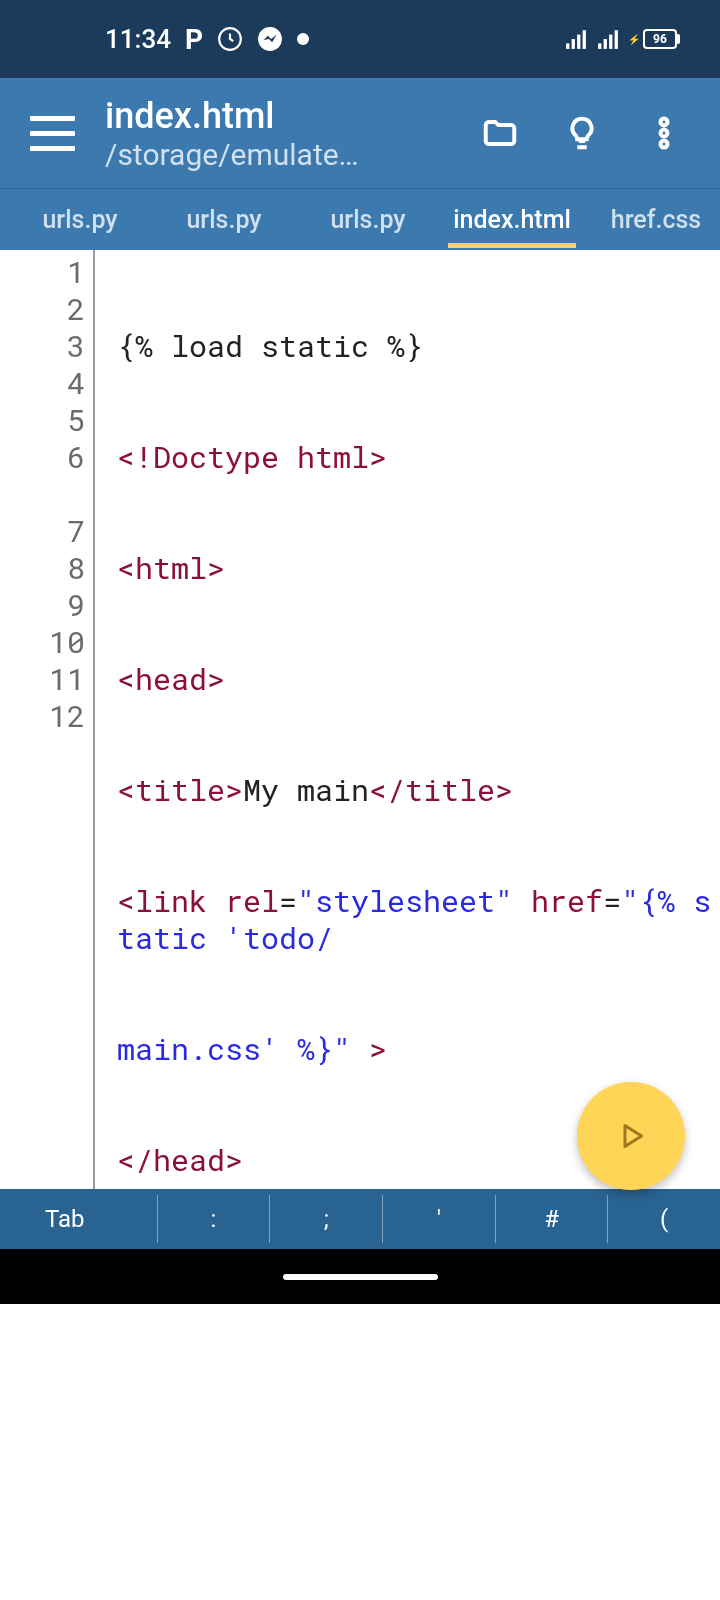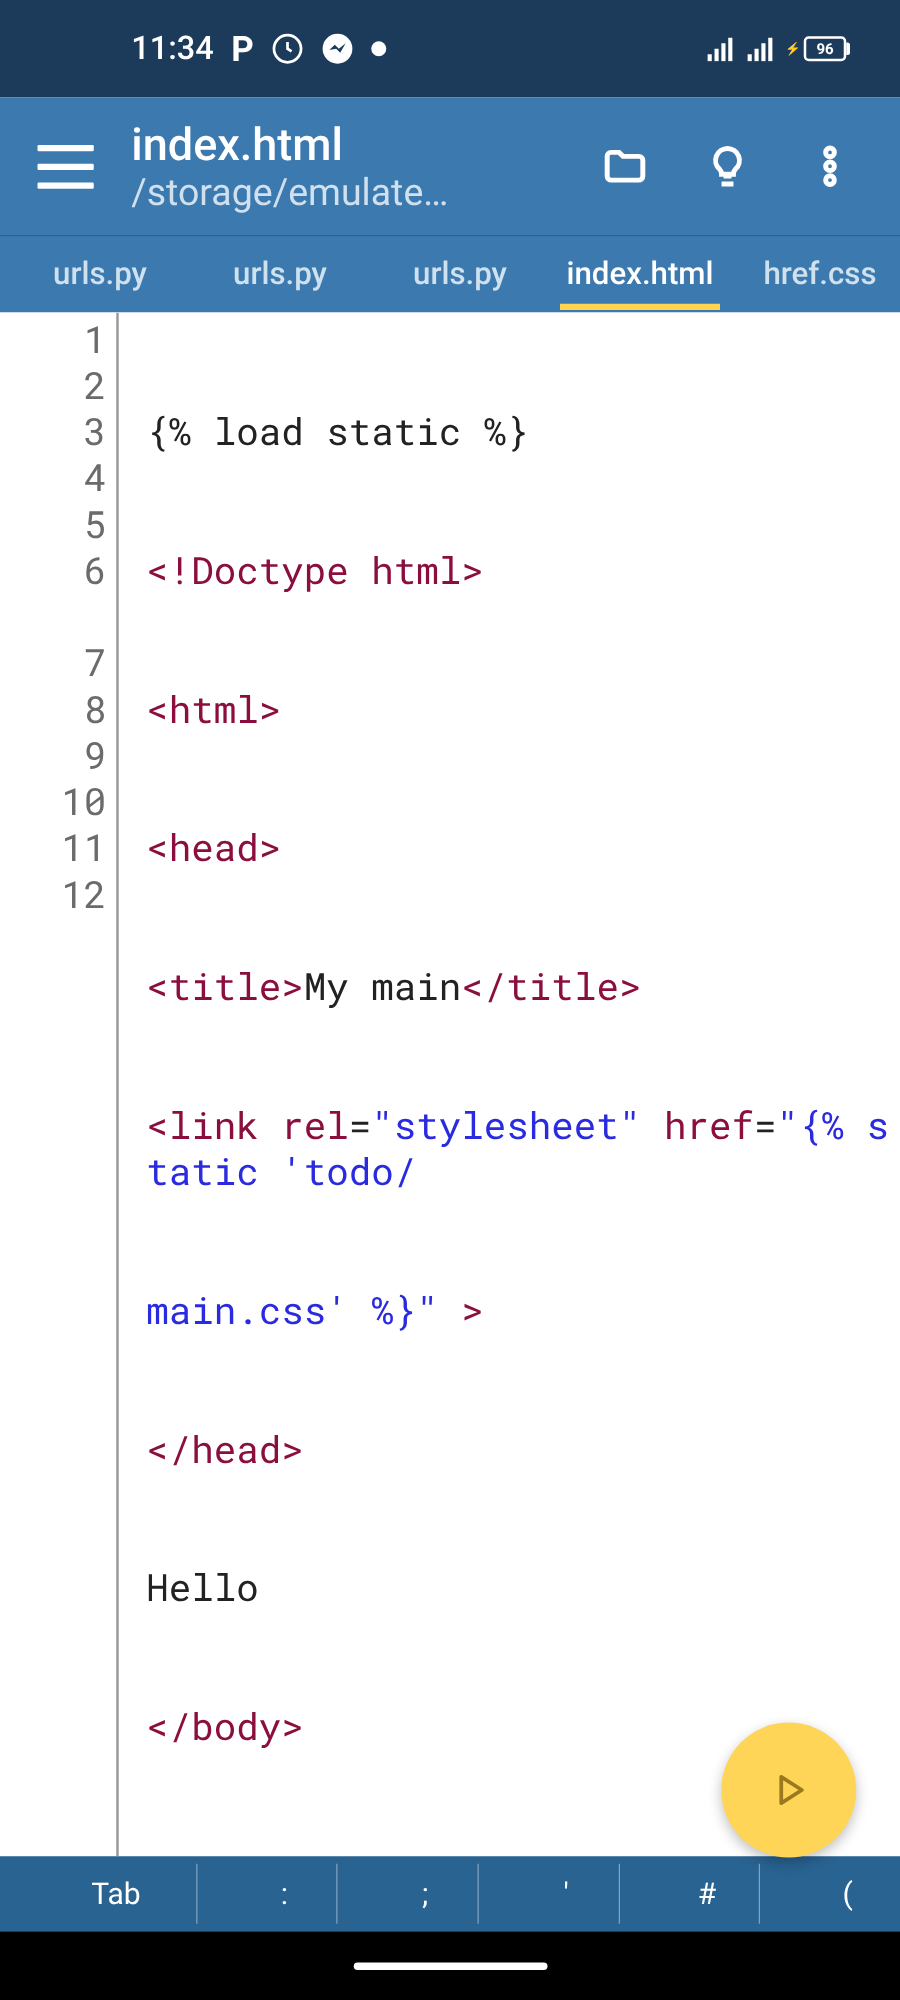--- a/index.html
+++ b/index.html
@@ -1,17 +1,17 @@
 <!DOCTYPE html>
 <html><head>
 <meta charset="utf-8">
 <style>
   * { margin:0; padding:0; box-sizing:border-box; }
   html,body { height:100%; font-family:Roboto,Arial,sans-serif; background:#fff; }
-  .screen { width:720px; height:1600px; display:flex; flex-direction:column; background:#fff; position:relative; }
+  .screen { width:720px; height:1304px; display:flex; flex-direction:column; background:#fff; position:relative; }
 
   
   .statusbar { height:78px; background:#1c3b5a; color:#fff; display:flex; align-items:center; padding:0 40px 0 105px; font-size:26px; font-weight:500; }
   .st-left { display:flex; align-items:center; gap:14px; }
   .st-right { margin-left:auto; display:flex; align-items:center; gap:10px; }
   .st-icon { display:inline-flex; align-items:center; justify-content:center; }
   .dot { width:12px; height:12px; border-radius:50%; background:#fff; }
   .batt { display:flex; align-items:center; }
   .batt-box { border:2px solid #fff; border-radius:4px; width:34px; height:20px; display:flex; align-items:center; justify-content:center; font-size:12px; font-weight:700; }
   .batt-tip { width:3px; height:10px; background:#fff; border-radius:0 2px 2px 0; }
@@ -45,21 +45,21 @@
   .tok-text { color:#222; }
   .tok-template { color:#222; }
   .tok-doctype { color:#8b0f3e; }
 
   
   .fab { position:absolute; right:35px; bottom:114px; width:108px; height:108px; border-radius:50%; background:#ffd558; display:flex; align-items:center; justify-content:center; box-shadow:0 4px 10px rgba(0,0,0,0.25); cursor:pointer; }
   .fab svg { width:36px; height:36px; }
 
   
   .keyrow { height:60px; background:#296391; display:flex; align-items:center; color:#fff; font-size:24px; }
-  .key { flex:1; text-align:center; border-right:1px solid #7ea2c0; padding:10px 0; cursor:pointer;margin-left:28px; }
+  .key { flex:1; text-align:center; border-right:1px solid #7ea2c0; padding:10px 0; cursor:pointer; }
   .key:first-child { flex:1; text-align:left; padding-left:45px; font-weight:400; }
   .key:last-child { border-right:none; }
 
   
   .navbar { height:55px; background:#000; display:flex; align-items:center; justify-content:center; }
   .nav-pill { width:155px; height:6px; background:#fff; border-radius:3px; }
 </style>
 </head>
 <body>
 

